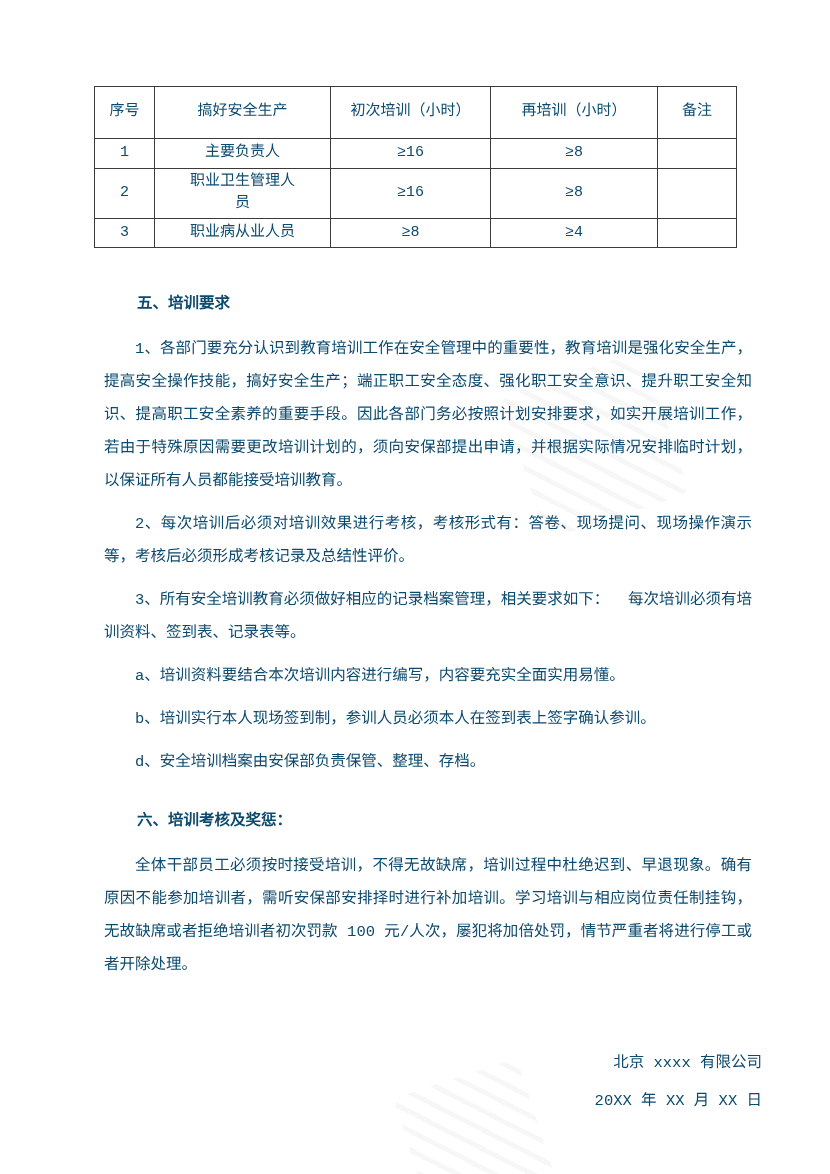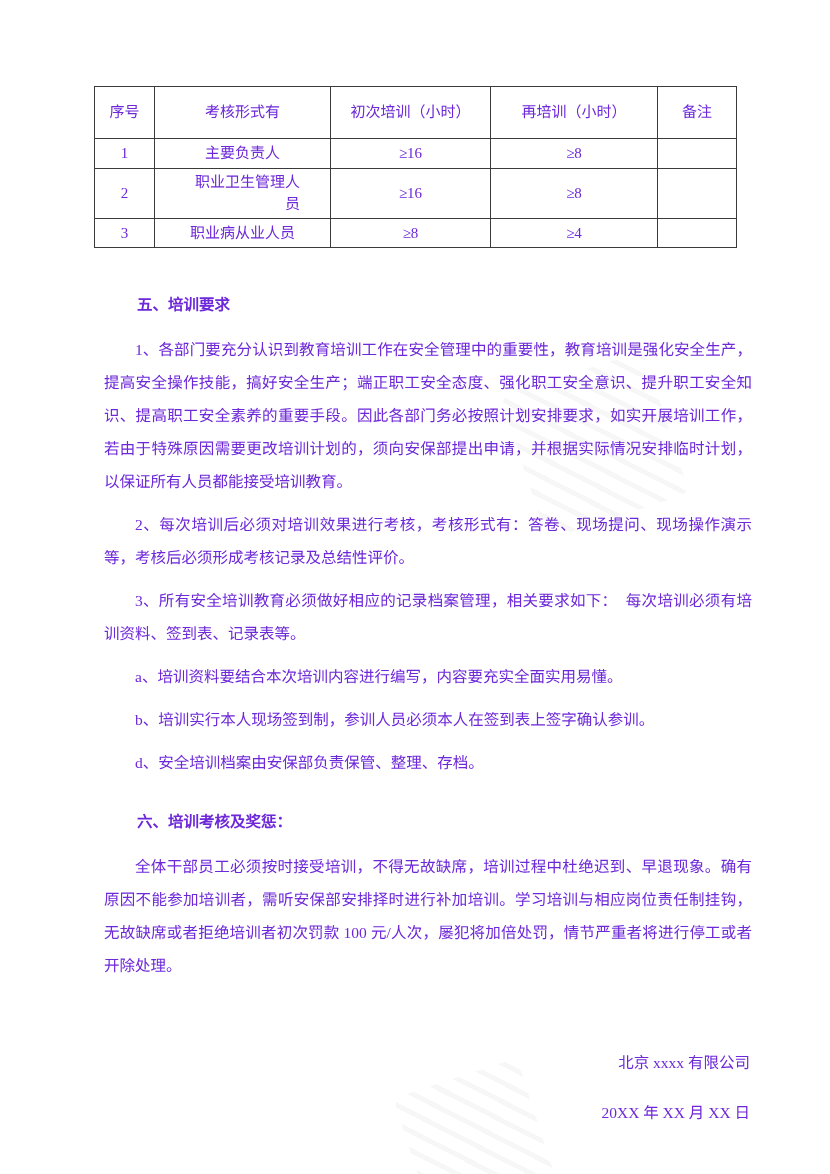--- a/index.html
+++ b/index.html
@@ -6,22 +6,22 @@
   html, body { margin: 0; padding: 0; }
   body { background: #ffffff; }
 
   .page {
     position: relative;
     width: 830px;
     height: 1174px;
     margin: 0 auto;
     background: #ffffff;
     overflow: hidden;
-    font-family: Liberation Serif, serif;
-    color: #6d28d9;
+    font-family: Liberation Mono, monospace;
+    color: #0c4a6e;
   }
 
   .content { padding: 86px 68px 0 94px; }
 
   
   table.training {
     border-collapse: collapse;
     width: 642px;
     table-layout: fixed;
     font-size: 15px;
@@ -31,21 +31,21 @@
     text-align: center;
     vertical-align: middle;
     font-weight: normal;
     padding: 3px 6px;
     line-height: 1.5;
     overflow: hidden;
   }
   .training th { height: 52px; }
   .training td { height: 26px; }
   .training th.hdr-wrap { padding: 3px 12px; margin-top: 28px; }   
-  .training td.cell-wrap { padding: 2px 30px; text-align: right; } 
+  .training td.cell-wrap { padding: 2px 30px; text-align: center; } 
   .training td.cell-person { padding: 2px 30px; }
 
   
   .para {
     margin: 10px;
     font-size: 15.5px;
     line-height: 33px;
     text-align: justify;
     text-indent: 2em;
   }
@@ -54,21 +54,21 @@
     font-size: 15.5px;
     line-height: 33px;
     font-weight: bold;
     text-indent: 2em;
   }
   .sec-5 .heading { margin-top: 40px; }
   .sec-6 .heading { margin-top: 26px; }
 
   
   .footer { margin-top: 62px; text-align: right; }
-  .footer p { margin: 12px; font-size: 15.5px; line-height: 38px; }
+  .footer p { margin: 0; font-size: 15.5px; line-height: 38px; }
 
   
   .wm {
     position: absolute;
     background: repeating-linear-gradient(45deg, #8a8a8a 0 5px, transparent 5px 17px);
     opacity: 0.07;
     border-radius: 10px;
     transform: rotate(-18deg);
     pointer-events: none;
   }
@@ -88,21 +88,21 @@
       <colgroup>
         <col style="width:60px">
         <col style="width:176px">
         <col style="width:160px">
         <col style="width:167px">
         <col style="width:79px">
       </colgroup>
       <tbody>
           <tr>
         <th>序号</th>
-        <th>考核形式有</th>
+        <th>搞好安全生产</th>
         <th class="hdr-wrap">初次培训（小时）</th>
         <th>再培训（小时）</th>
         <th>备注</th>
       </tr>
       <tr>
         <td>1</td>
         <td>主要负责人</td>
         <td>≥16</td>
         <td>≥8</td>
         <td></td>

